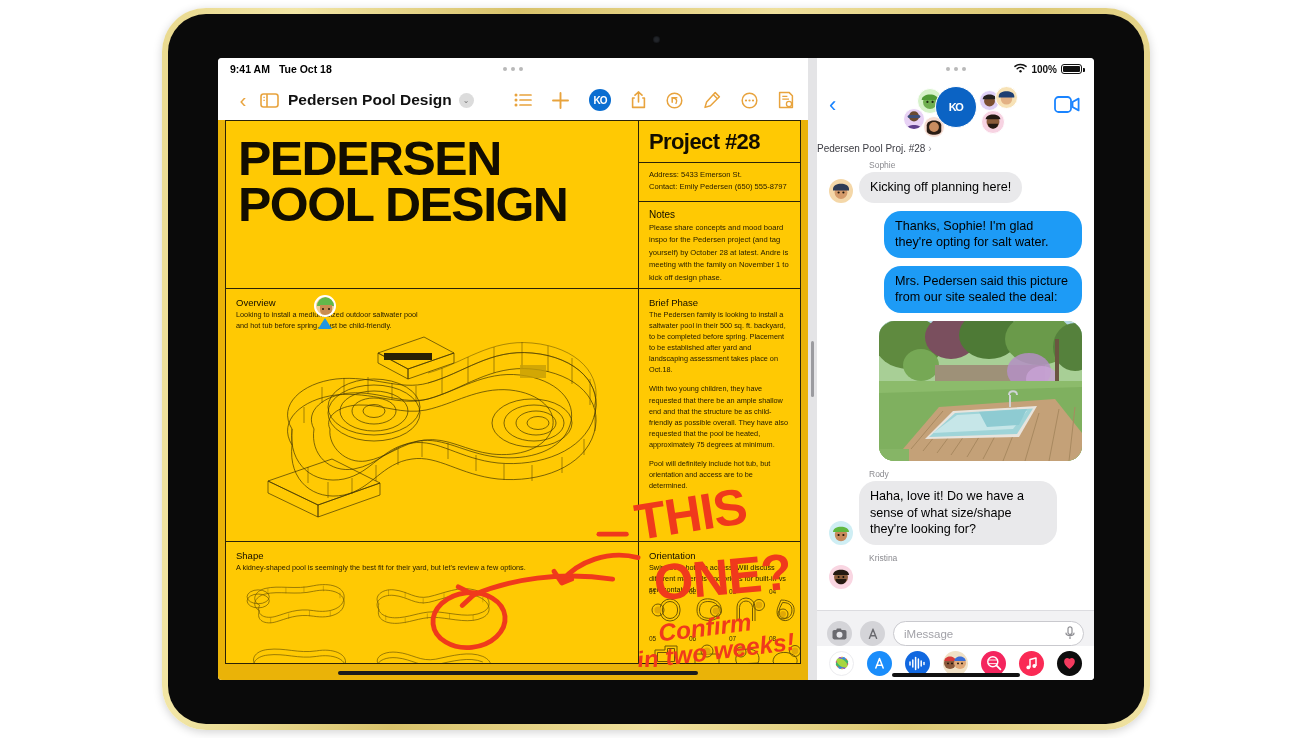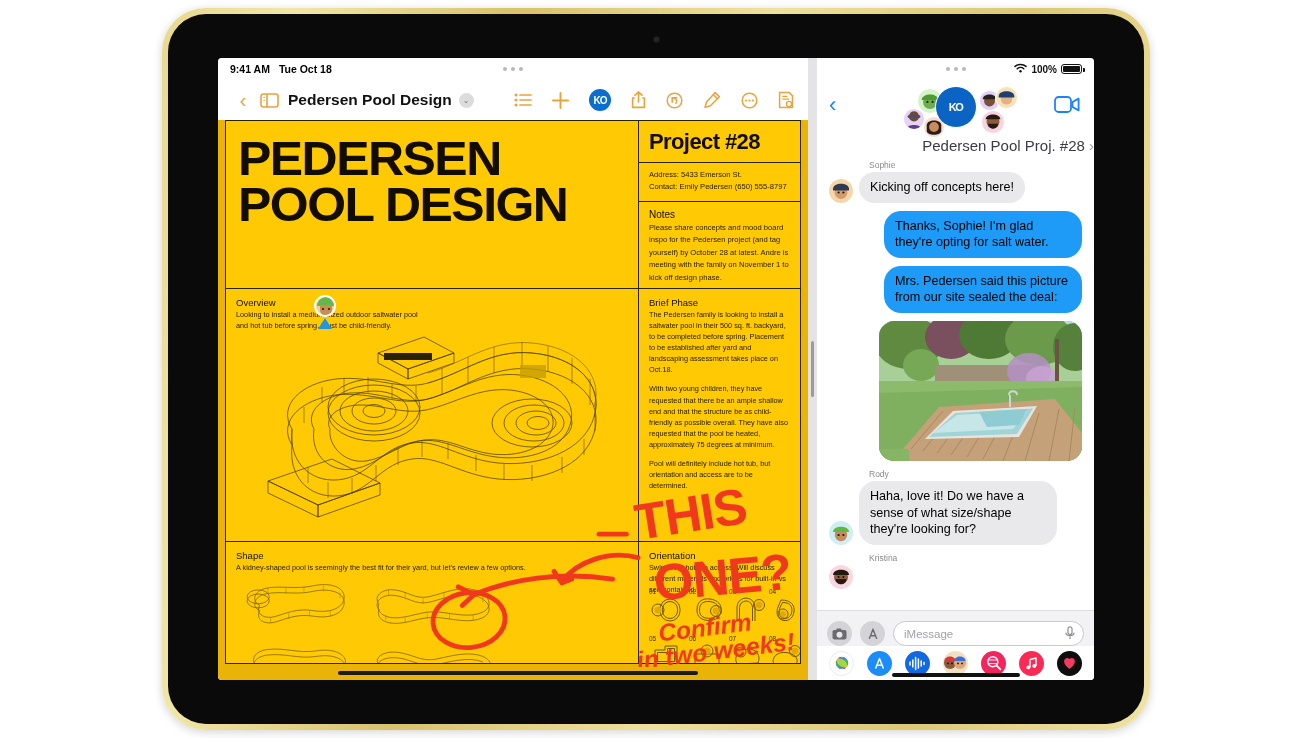--- a/index.html
+++ b/index.html
@@ -224,22 +224,22 @@
     overflow:hidden; border: 1.6px solid #fff;
     display:flex; align-items:center; justify-content:center;
     font-size: 11px;
   }
   #av-main {
     width: 42px; height: 42px; left: 44px; top: 4px;
     background:#0b63c4; color:#fff; font-weight:bold; font-size: 15px;
     letter-spacing:-1.5px; border:none;
   }
   #msg-thread-name {
-    position:absolute; bottom: 4px; left:0; right:0; text-align:right;
-    font-size: 15px; color:#3c3c43;
+    position:absolute; bottom: 4px; left:0; right:0; text-align:left;
+    font-size: 10px; color:#3c3c43;
   }
 
   #msg-scroll {
     flex: 1; overflow: hidden;
     padding: 2px 12px 0 12px;
     position: relative;
     background:#fff;
   }
   .msg-row { display:flex; align-items:flex-end; margin-bottom: 8px; }
   .msg-row.out { justify-content: flex-end; }
@@ -781,21 +781,21 @@
           <div class="sender-name">Sophie</div>
           <div class="msg-row">
             <div class="bubble-avatar" style="background:#f4d7a8;">
               <svg width="24" height="24" viewBox="0 0 24 24">
                   <circle cx="12" cy="13.5" r="6.4" fill="#d59b6a"></circle>
                   <path d="M4 10 C4 3 20 3 20 10 L20 11.5 L4 11.5 Z" fill="#2e3b55"></path>
                   <circle cx="9.6" cy="13.5" r="1.1" fill="#1b1308"></circle>
                   <circle cx="14.4" cy="13.5" r="1.1" fill="#1b1308"></circle>
                 </svg>
             </div>
-            <div class="bubble in">Kicking off concepts here!</div>
+            <div class="bubble in">Kicking off planning here!</div>
           </div>
 
           <div class="msg-row out">
             <div class="bubble out">Thanks, Sophie! I'm glad they're opting for salt water.</div>
           </div>
 
           <div class="msg-row out">
             <div class="bubble out">Mrs. Pedersen said this picture from our site sealed the deal:</div>
           </div>
 

